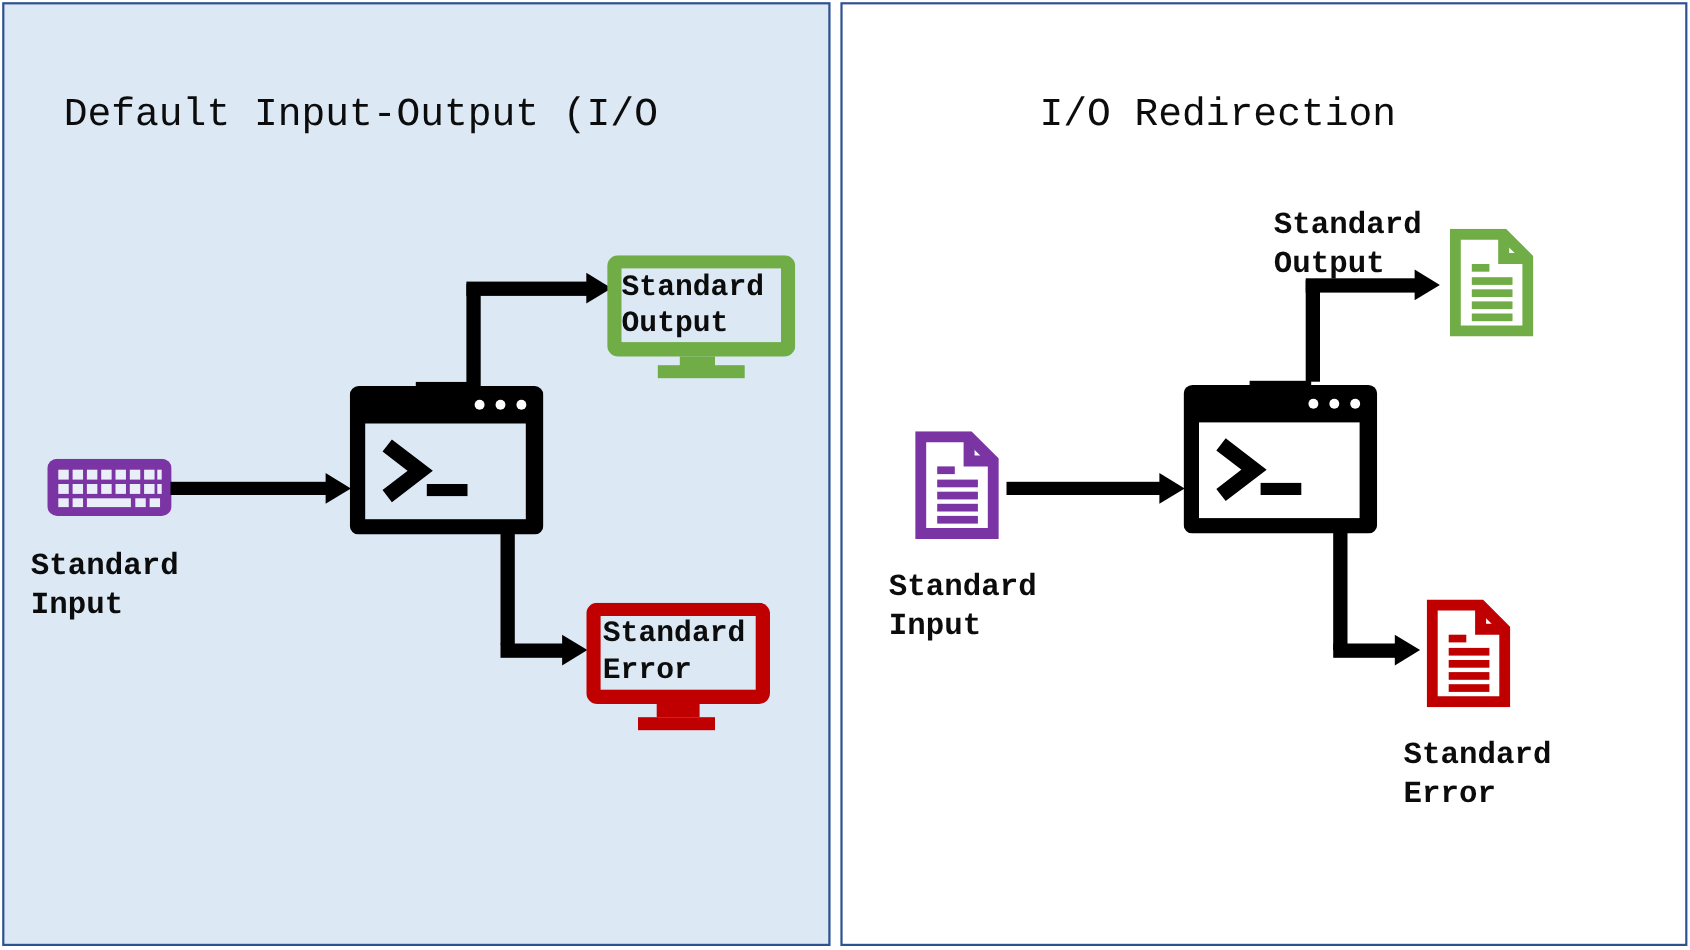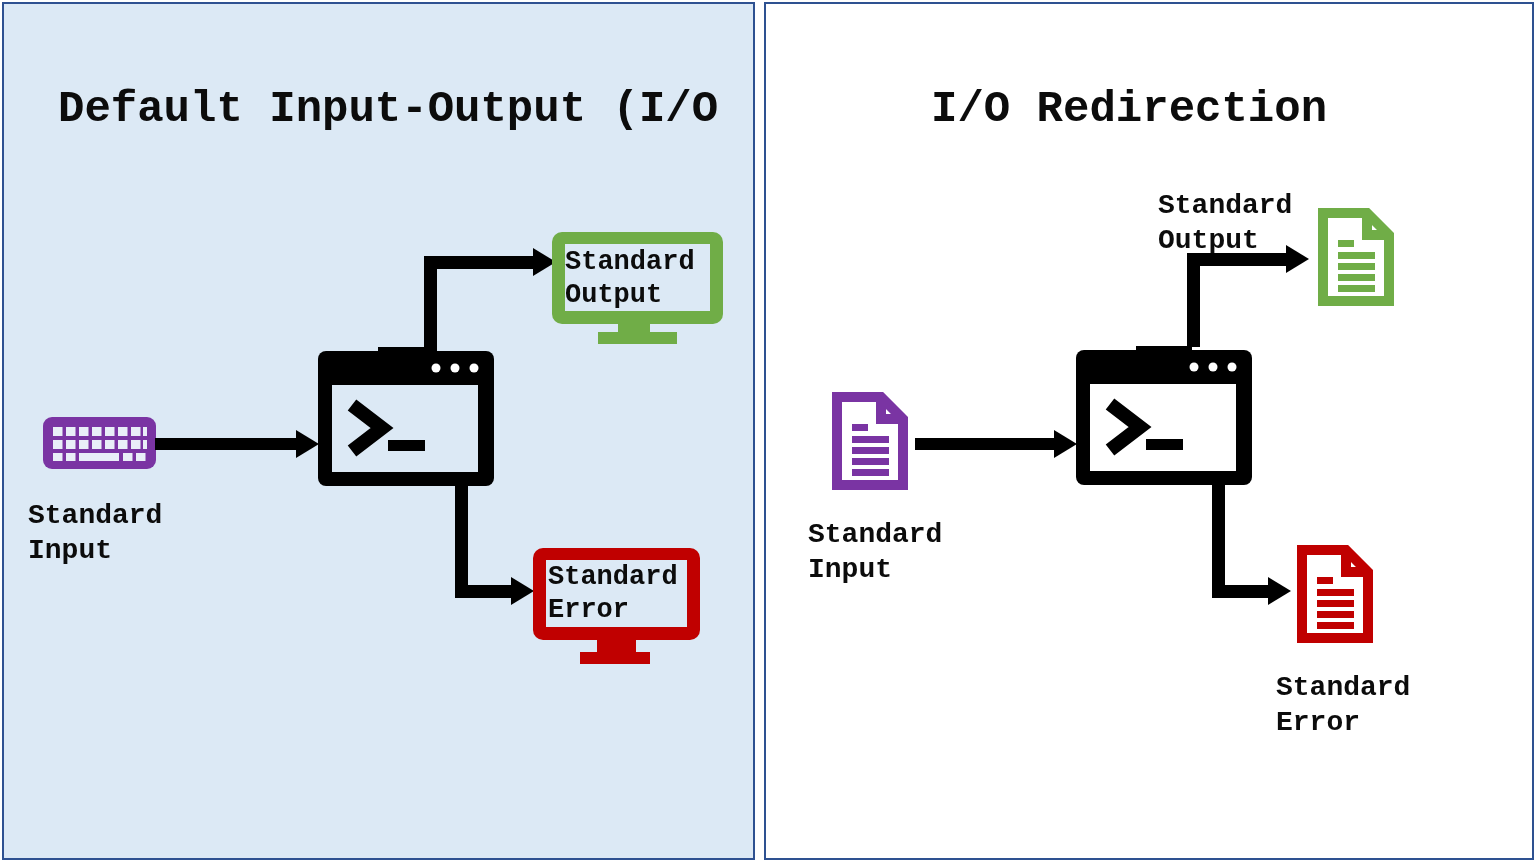--- a/index.html
+++ b/index.html
@@ -10,21 +10,21 @@
     --border-blue:#2e5191;
     --ink:#0c0c0c;
   }
   *{box-sizing:border-box;margin:0;padding:0}
   body{background:#ffffff;font-family:"Liberation Mono","DejaVu Sans Mono",monospace}
   .stage{position:relative;width:1536px;height:864px;overflow:hidden;background:#fff}
   .panel{position:absolute;top:2px;height:858px;border:2.5px solid var(--border-blue);overflow:hidden}
   .panel-left{left:2px;width:753px;background:var(--panel-bg)}
   .panel-right{left:764px;width:770px;background:#ffffff}
   .abs{position:absolute}
-  .title{position:absolute;font-size:44px;font-weight:bold;color:var(--ink);white-space:nowrap;letter-spacing:0px}
+  .title{position:absolute;font-size:36px;font-weight:normal;color:var(--ink);white-space:nowrap;letter-spacing:0px}
   .label{position:absolute;font-size:28px;font-weight:bold;color:var(--ink);line-height:35px;white-space:pre-line}
   .mon-label{position:absolute;font-size:27px;font-weight:bold;color:var(--ink);line-height:33px;white-space:pre-line}
   .hline,.vline{position:absolute;background:#000}
   .arrowhead{position:absolute;width:0;height:0;border-top:14px solid transparent;border-bottom:14px solid transparent;border-left:23px solid #000}
   svg{display:block}
   .screen-left{fill:var(--panel-bg)}
   .screen-right{fill:#ffffff}
   .doc-purple{color:var(--purple)}
   .doc-green{color:var(--green)}
   .doc-red{color:var(--red)}
@@ -113,21 +113,21 @@
       <rect x="0" y="0" width="167" height="92" rx="10" fill="currentColor"></rect>
       <rect class="screen-left" x="13" y="12" width="141" height="67"></rect>
       <rect x="64" y="92" width="39" height="12" fill="currentColor"></rect>
       <rect x="47" y="104" width="70" height="12" fill="currentColor"></rect>
     </svg>
   </div>
   <div class="mon-label" style="left:548px;top:561px">Standard
 Error</div>
 
   <div class="panel panel-right">
-    <div class="title" style="left:165px;top:80px">I/O Redirection</div>
+    <div class="title" style="left:179px;top:80px">I/O Redirection</div>
   </div>
 
   <div class="abs doc-purple" style="left:832px;top:392px">
     <svg width="76" height="98" viewBox="0 0 76 98">
       <path d="M5 5 h44 l22 22 v66 h-66 z" fill="none" stroke="currentColor" stroke-width="10"></path>
       <path d="M49 5 v22 h22" fill="none" stroke="currentColor" stroke-width="10"></path>
       <g fill="currentColor">
         <rect x="20" y="32" width="16" height="7"></rect>
         <rect x="20" y="44" width="37" height="7"></rect>
         <rect x="20" y="55" width="37" height="7"></rect>

